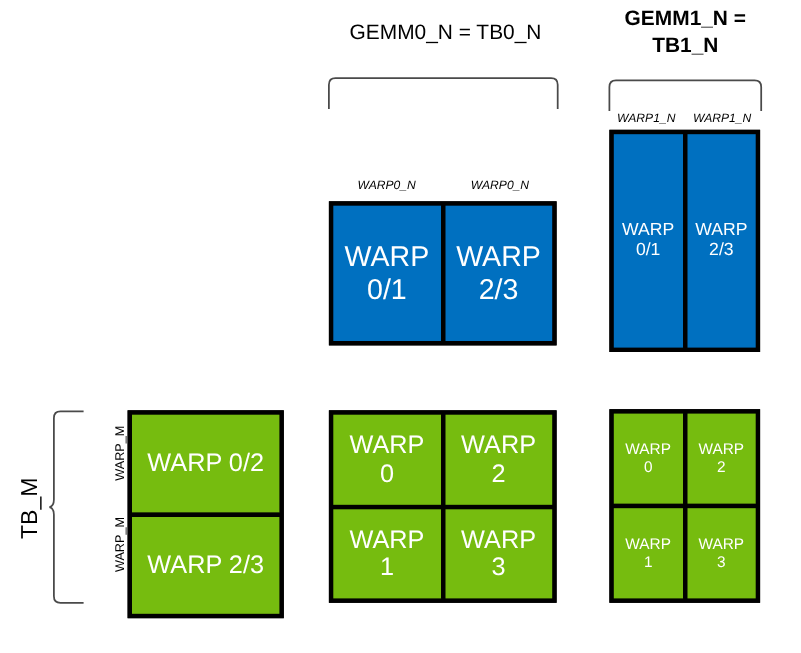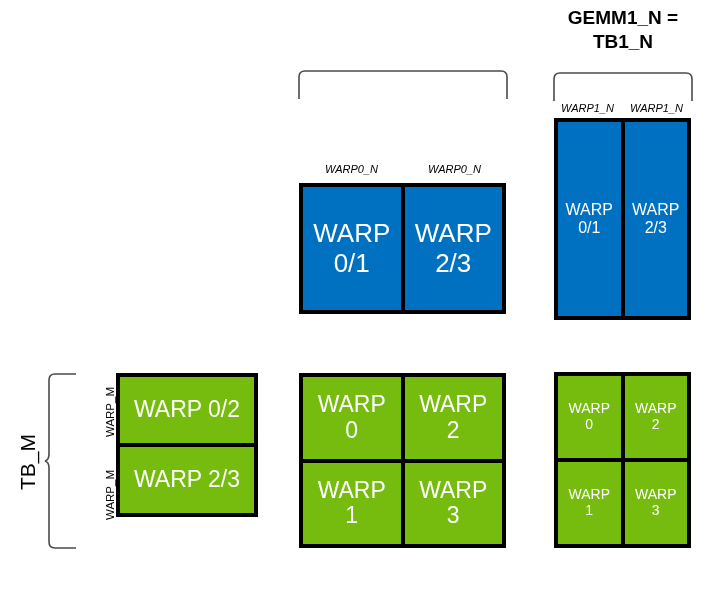--- a/index.html
+++ b/index.html
@@ -94,20 +94,21 @@
   .t-14 { font-size: 14px; }
 
   
   .bracket { position: absolute; }
 </style>
 </head>
 <body>
 
 <div class="canvas">
 
+  <div class="abs heading" style="left:290px; top:18px; width:230px;">GEMM0_N = TB0_N</div>
 
   <svg class="bracket" style="left:296px; top:66px;" width="214" height="34" viewBox="0 0 214 34">
     <path d="M3,33 L3,11 Q3,5 9,5 L205,5 Q211,5 211,11 L211,33" fill="none" stroke="#4a4a4a" stroke-width="1.6"></path>
   </svg>
 
   <div class="abs heading" style="left:548px; top:6px; width:150px;font-weight:bold;">GEMM1_N =
 TB1_N</div>
 
   <svg class="bracket" style="left:551px; top:68px;" width="144" height="34" viewBox="0 0 144 34">
     <path d="M3,33 L3,11 Q3,5 9,5 L135,5 Q141,5 141,11 L141,33" fill="none" stroke="#4a4a4a" stroke-width="1.6"></path>
@@ -137,21 +138,21 @@
 
   <div class="abs big-label-v" style="left:-12px; top:450px; width:80px;">TB_M</div>
 
   <svg class="bracket" style="left:44px; top:372px;" width="34" height="178" viewBox="0 0 34 178">
     <path d="M32,2 L11,2 Q5,2 5,8 L5,82 Q5,88 1,89 Q5,90 5,96 L5,170 Q5,176 11,176 L32,176" fill="none" stroke="#4a4a4a" stroke-width="1.6"></path>
   </svg>
 
   <div class="abs dim-label-v" style="left:70px; top:406px; width:80px;">WARP_M</div>
   <div class="abs dim-label-v" style="left:70px; top:489px; width:80px;">WARP_M</div>
 
-  <div class="abs block rows" style="left:116px; top:373px; width:142px; height:144px;">
+  <div class="abs block rows" style="left:116px; top:373px; width:142px; height:189px;">
     <div class="cell green t-23">WARP 0/2</div>
     <div class="gap-h"></div>
     <div class="cell green t-23">WARP 2/3</div>
   </div>
 
   <div class="abs block rows" style="left:299px; top:373px; width:207px; height:175px;">
     <div style="display:flex; flex:1 1 0; min-height:0;">
       <div class="cell green t-23">WARP
 0</div>
       <div class="gap-v"></div>

